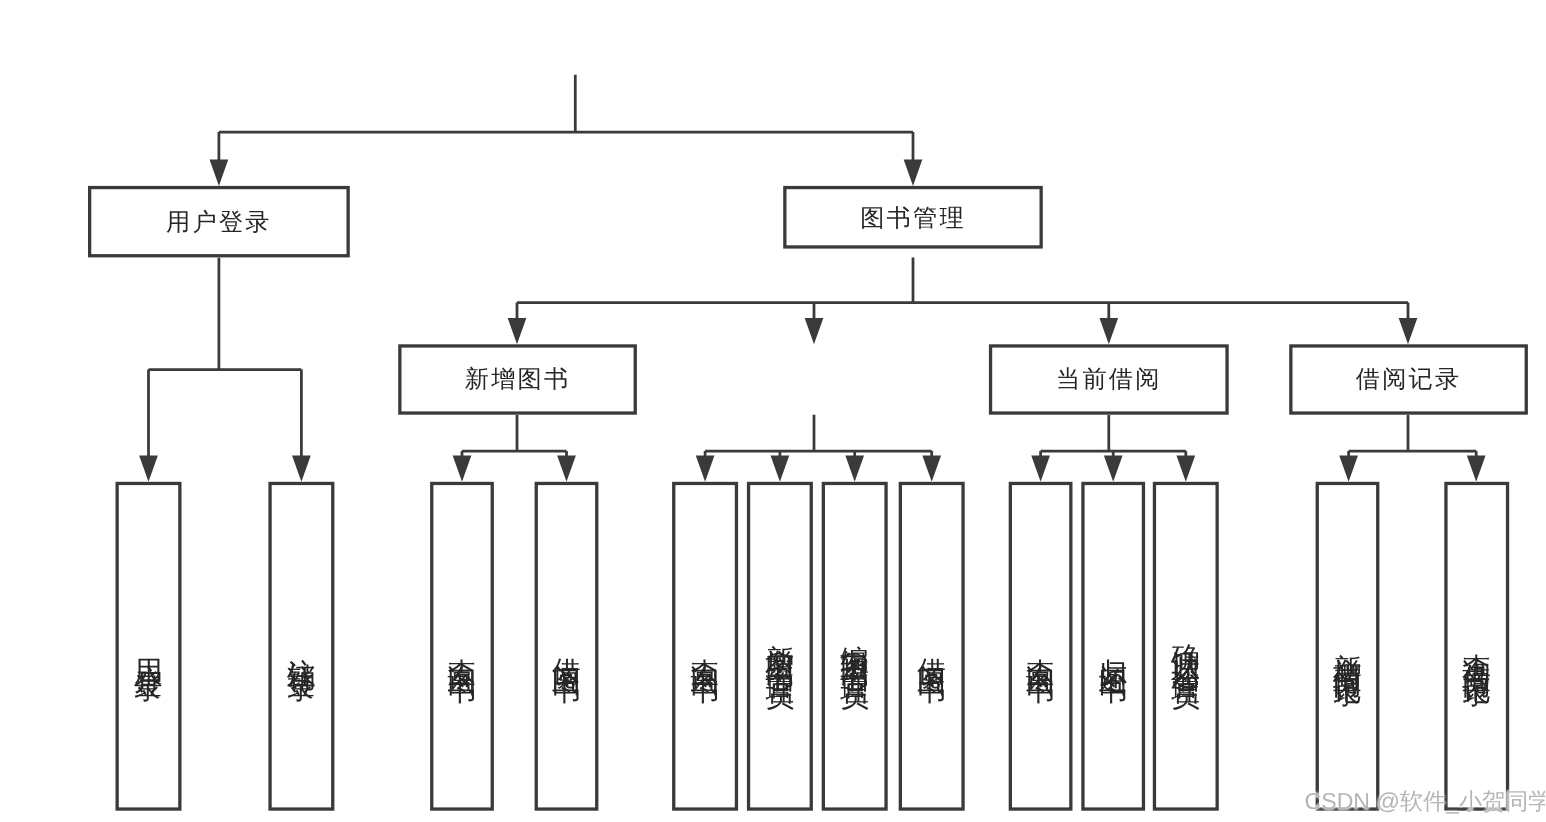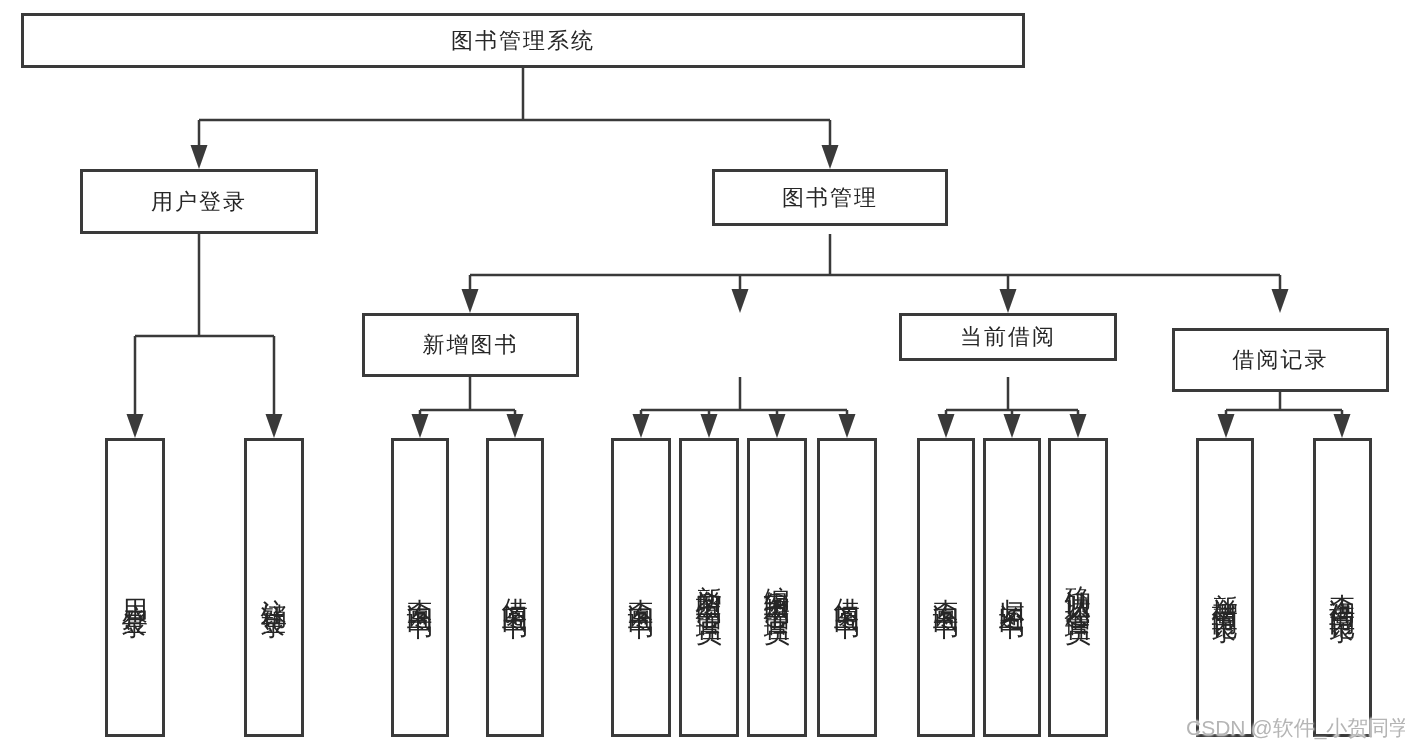--- a/index.html
+++ b/index.html
@@ -63,38 +63,35 @@
       <polygon points="768.5,414 785.5,414 777,438"></polygon>
       <polygon points="838.5,414 855.5,414 847,438"></polygon>
       <polygon points="937.5,414 954.5,414 946,438"></polygon>
       <polygon points="1003.5,414 1020.5,414 1012,438"></polygon>
       <polygon points="1069.5,414 1086.5,414 1078,438"></polygon>
       <polygon points="1217.5,414 1234.5,414 1226,438"></polygon>
       <polygon points="1333.5,414 1350.5,414 1342,438"></polygon>
     </g>
   </svg>
 
-  <div class="box h-box" style="left:21px;top:13px;width:1004px;height:55px">
-    <span>图书管理系统</span>
-  </div>
 
   <div class="box h-box" style="left:80px;top:169px;width:238px;height:65px">
     <span>用户登录</span>
   </div>
   <div class="box h-box" style="left:712px;top:169px;width:236px;height:57px">
     <span>图书管理</span>
   </div>
 
   <div class="box h-box" style="left:362px;top:313px;width:217px;height:64px">
     <span>新增图书</span>
   </div>
-  <div class="box h-box" style="left:899px;top:313px;width:218px;height:48px">
+  <div class="box h-box" style="left:899px;top:313px;width:218px;height:64px">
     <span>当前借阅</span>
   </div>
-  <div class="box h-box" style="left:1172px;top:328px;width:217px;height:64px">
+  <div class="box h-box" style="left:1172px;top:313px;width:217px;height:64px">
     <span>借阅记录</span>
   </div>
 
   <div class="box v-box" style="left:105px;top:438px;width:60px;height:299px">
     <span class="vtext">用户登录</span>
   </div>
   <div class="box v-box" style="left:244px;top:438px;width:60px;height:299px">
     <span class="vtext">注销登录</span>
   </div>
 

